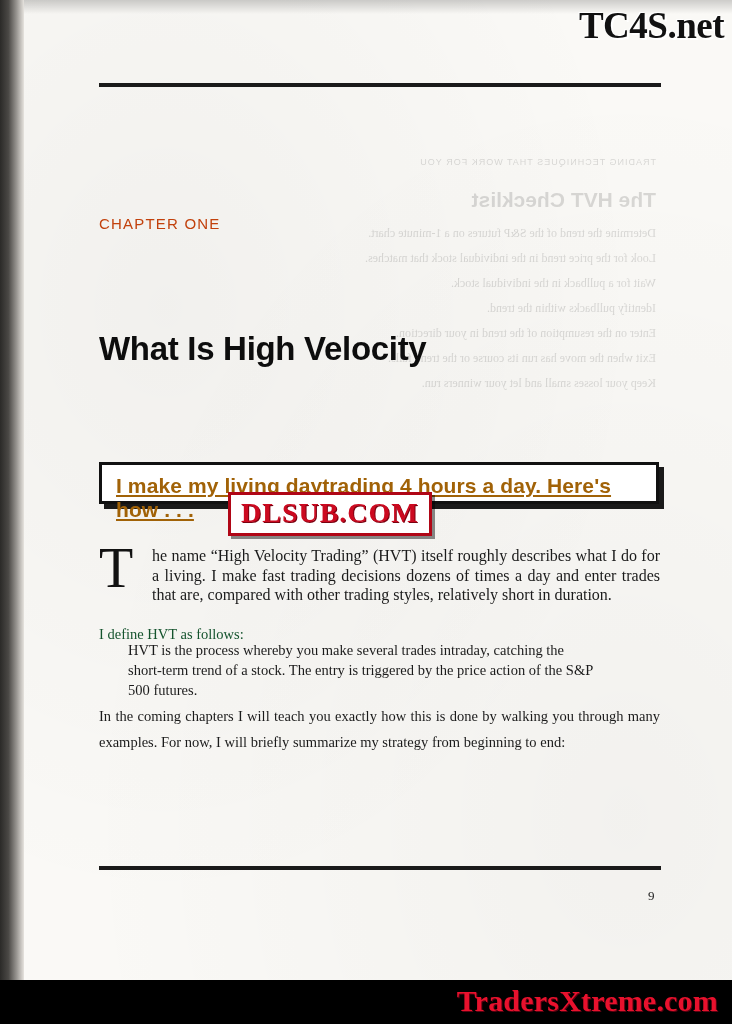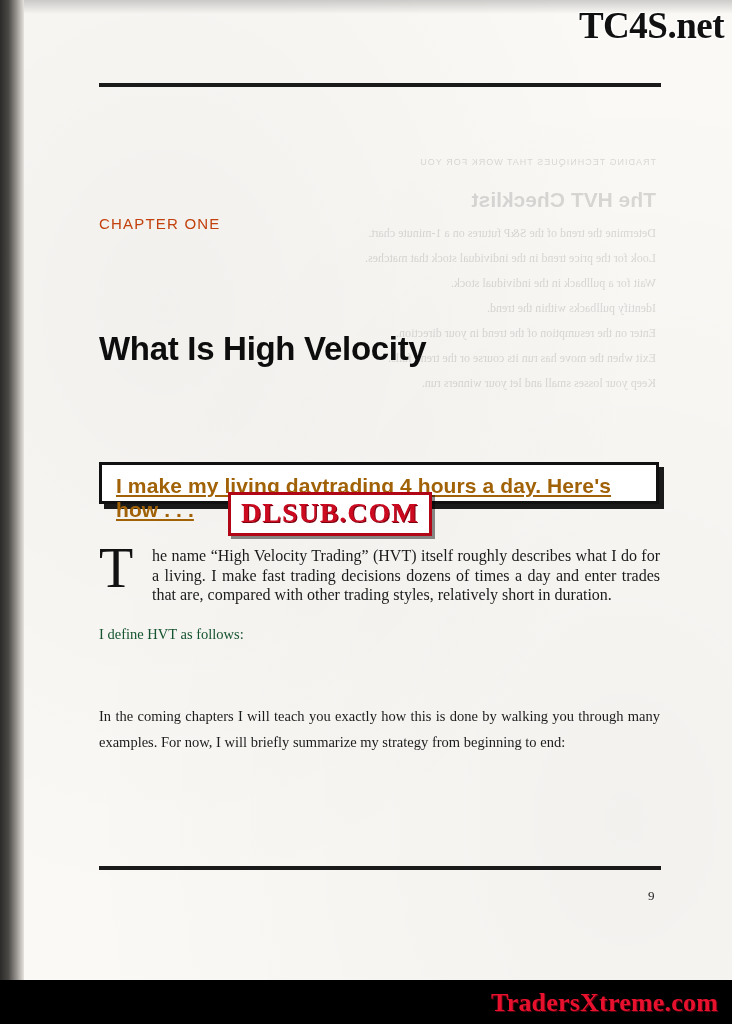--- a/index.html
+++ b/index.html
@@ -81,21 +81,21 @@
     background: #000000;
     z-index: 40;
   }
   .brand-bottom-text {
     position: absolute;
     right: 14px;
     bottom: 6px;
     font-family: "Liberation Serif", serif;
     font-weight: bold;
     font-style: normal;
-    font-size: 26px;
+    font-size: 30px;
     color: #e8112d;
     text-shadow: 1px 1px 0 #5a0210;
     z-index: 41;
     letter-spacing: 0.2px;
   }
 
   
   .bleed {
     position: absolute;
     left: 96px;
@@ -307,20 +307,21 @@
 
     <div class="pullquote">
       <div class="pullquote-text">I make my living daytrading 4 hours a day. Here's how . . .</div>
     </div>
 
     <div class="dropcap">T</div>
     <div class="body-col">he name “High Velocity Trading” (HVT) itself roughly describes what I do for a living. I make fast trading decisions dozens of times a day and enter trades that are, compared with other trading styles, relatively short in duration.</div>
 
     <div class="para-2">I define HVT as follows:</div>
 
+    <div class="blockquote">HVT is the process whereby you make several trades intraday, catching the short-term trend of a stock. The entry is triggered by the price action of the S&amp;P 500 futures.</div>
 
     <div class="para-3">In the coming chapters I will teach you exactly how this is done by walking you through many examples. For now, I will briefly summarize my strategy from beginning to end:</div>
 
     <div class="rule rule-bottom"></div>
     <div class="folio">9</div>
   </div>
 
   <div class="stamp">
     <div class="stamp-text">DLSUB.COM</div>
   </div>

